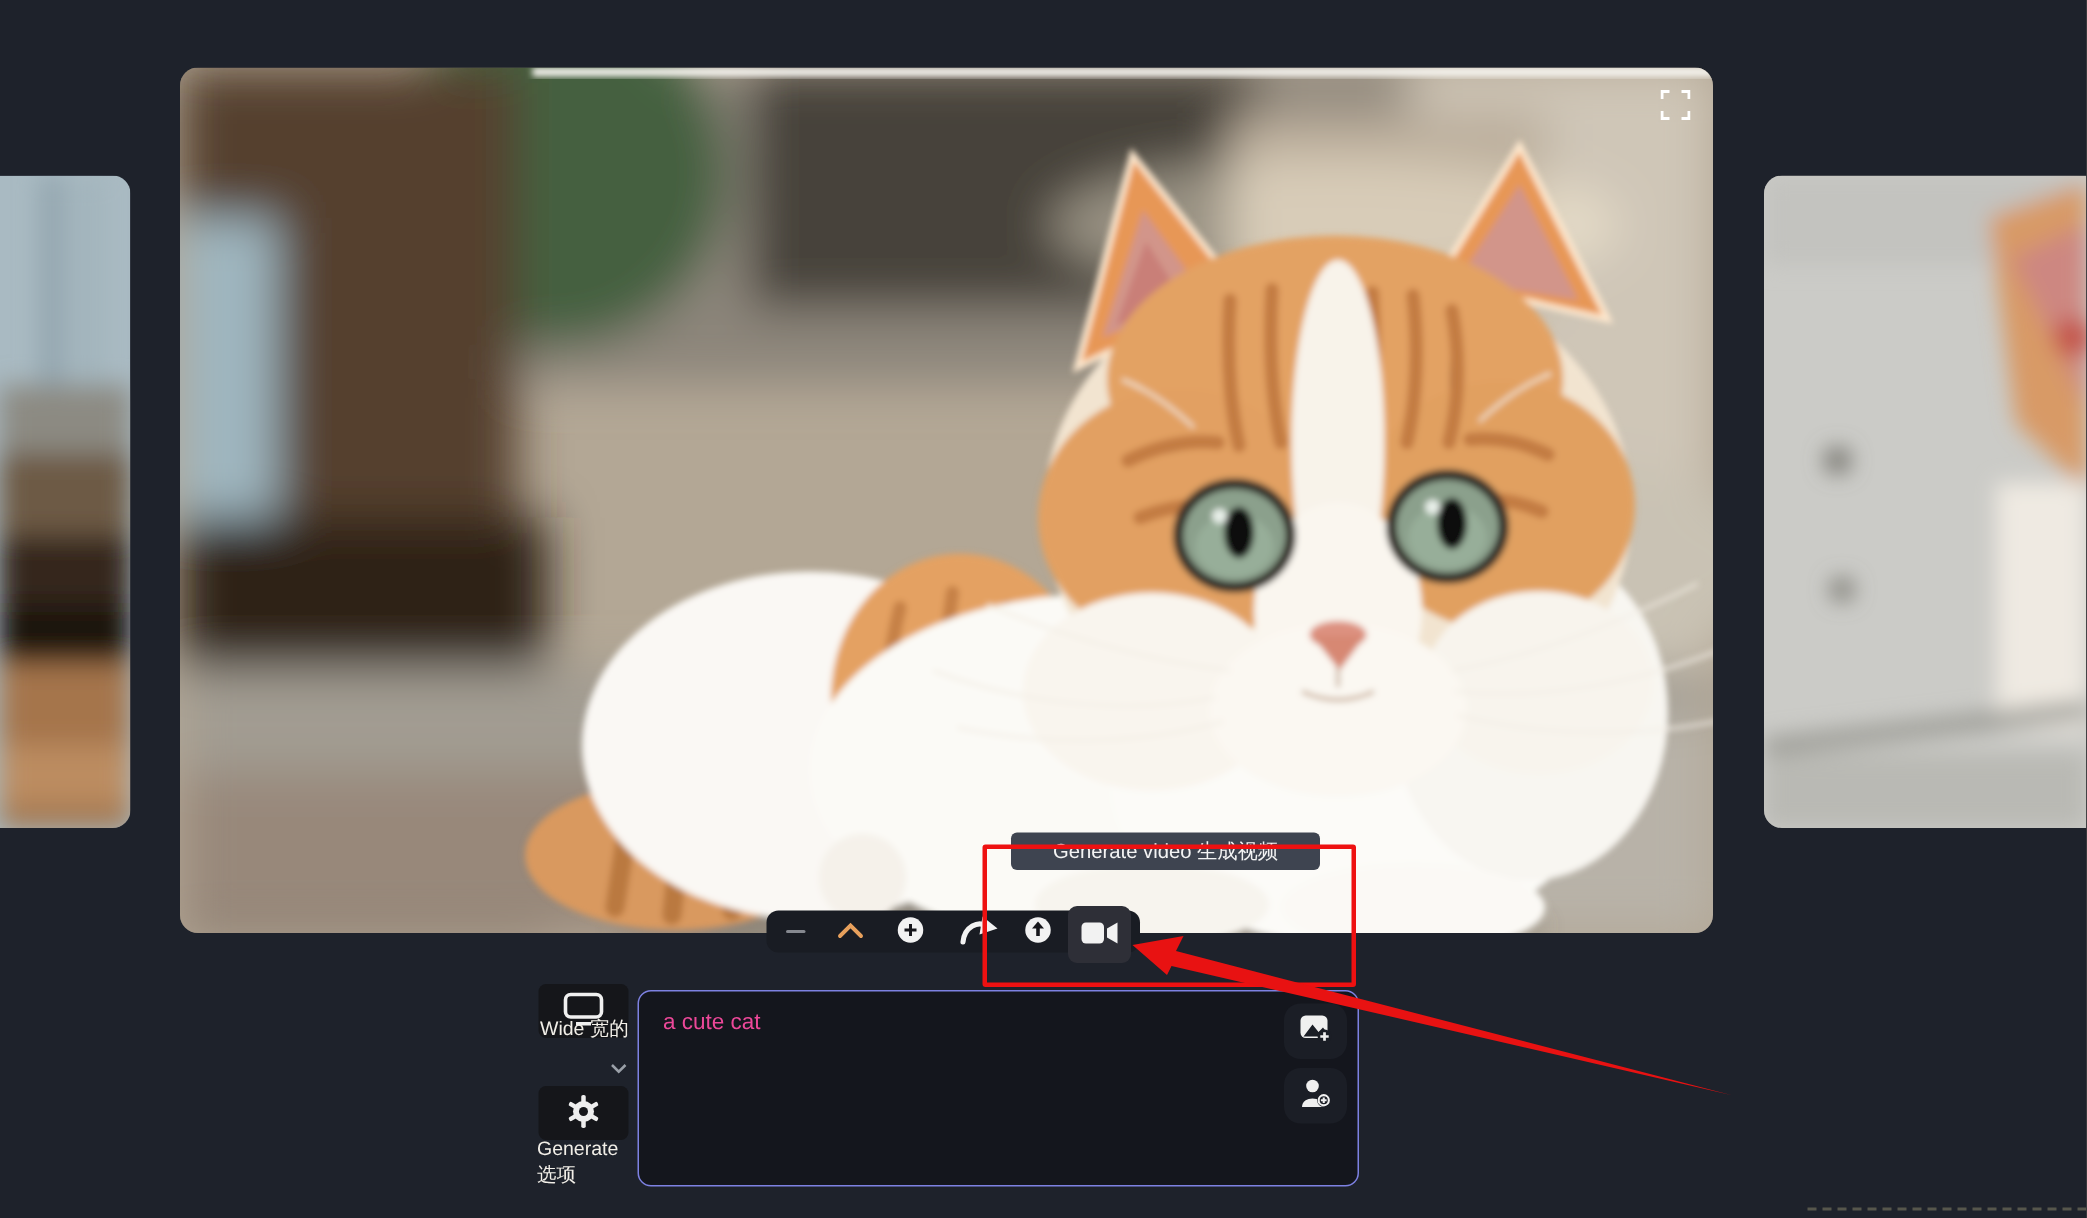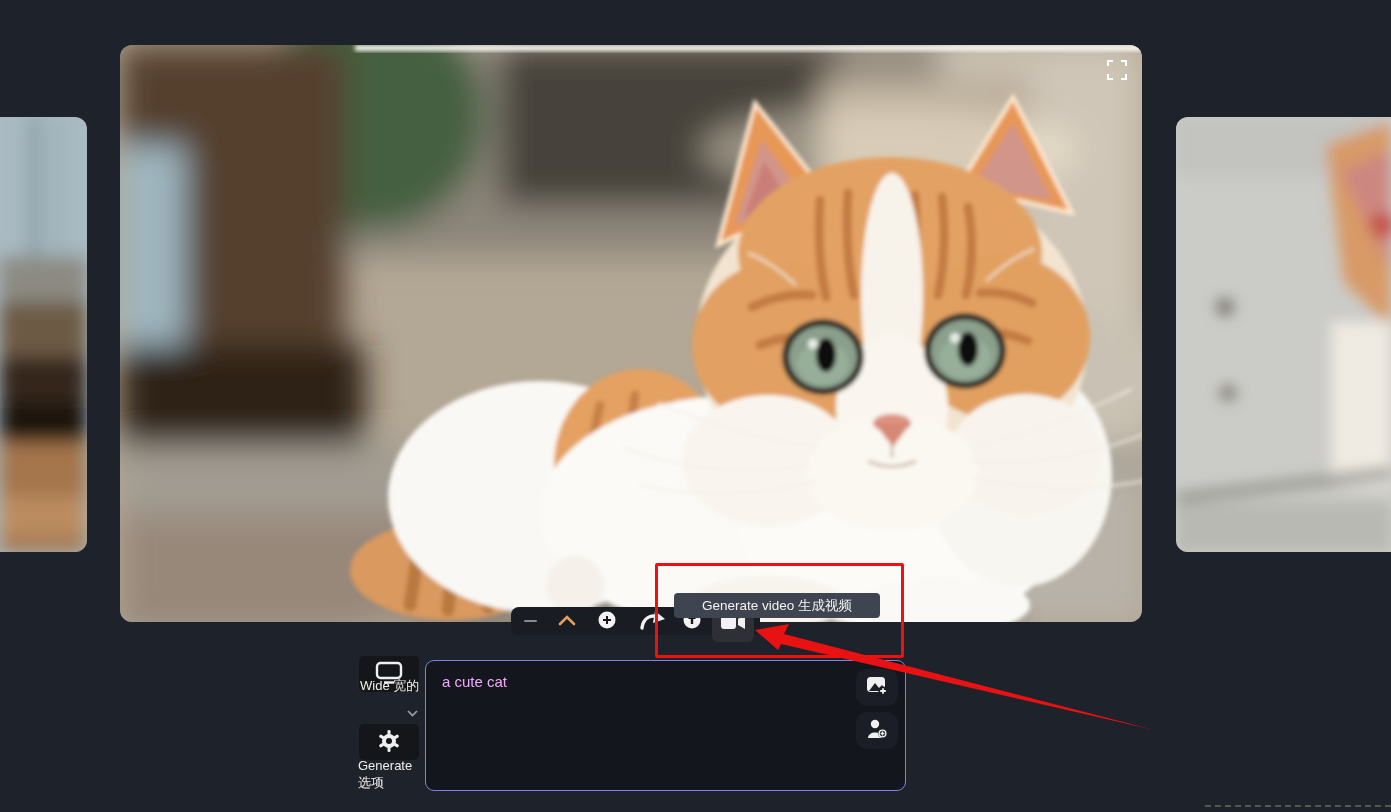--- a/index.html
+++ b/index.html
@@ -15,42 +15,42 @@
   
   #main-image{left:120px;top:45px;width:1022px;height:577px;border-radius:12px;overflow:hidden;z-index:10;}
   #fullscreen-btn{left:1104px;top:58px;width:26px;height:26px;z-index:20;background:transparent;border:none;cursor:pointer;padding:0;}
 
   
   #toolbar{left:511px;top:607px;width:249px;height:28px;background:#191c23;border-radius:8px;z-index:30;}
   .tb-icon{position:absolute;z-index:31;display:flex;align-items:center;justify-content:center;background:transparent;border:none;padding:0;cursor:pointer;}
   #video-btn{left:712px;top:604px;width:42px;height:38px;background:#2e2f37;border-radius:6px;z-index:31;}
 
   
-  #tooltip{left:674px;top:593px;height:25px;line-height:25px;padding:0 28px;background:#3e4450;
+  #tooltip{left:674px;top:555px;height:25px;line-height:25px;padding:0 28px;background:#3e4450;
            border-radius:4px;color:#f4f4f4;font-size:13.5px;white-space:nowrap;z-index:40;}
 
   
   #red-rect{left:655px;top:563px;width:243px;height:89px;border:3px solid #ee1111;border-radius:2px;z-index:50;}
   #red-arrow{left:0;top:0;width:1391px;height:812px;z-index:51;pointer-events:none;}
 
   
   .opt-btn{position:absolute;width:60px;height:36px;background:#15161a;border-radius:5px;border:none;
            display:flex;align-items:center;justify-content:center;cursor:pointer;z-index:5;}
   .opt-label{position:absolute;width:64px;color:#f2efe8;font-size:13px;line-height:1.3;z-index:5;}
   #aspect-btn{left:359px;top:656px;}
   #aspect-label{left:360px;top:678px;}
   #aspect-chevron{left:407px;top:703px;z-index:6;}
   #options-btn{left:359px;top:724px;}
   #options-label{left:358px;top:758px;}
 
   
   #prompt-box{left:425px;top:660px;width:481px;height:131px;background:#14161d;border:1.6px solid #7d81e2;
               border-radius:9px;z-index:20;box-sizing:border-box;}
   #prompt-input{position:absolute;left:0;top:0;width:100%;height:100%;background:transparent;border:none;outline:none;
-                resize:none;color:#f0abfc;font-size:15px;font-family:"Liberation Sans",sans-serif;
+                resize:none;color:#ec4899;font-size:15px;font-family:"Liberation Sans",sans-serif;
                 padding:12px 58px 12px 16px;box-sizing:border-box;}
   .prompt-side-btn{position:absolute;right:7px;width:42px;height:37px;background:#1b1e26;border:none;border-radius:11px;
                    display:flex;align-items:center;justify-content:center;cursor:pointer;}
   #add-image-btn{top:8px;}
   #add-person-btn{top:51px;}
 
   
   #dashed-line{left:1205px;top:805px;width:186px;height:0;border-top:2px dashed #56564c;z-index:4;}
 </style>
 </head>

